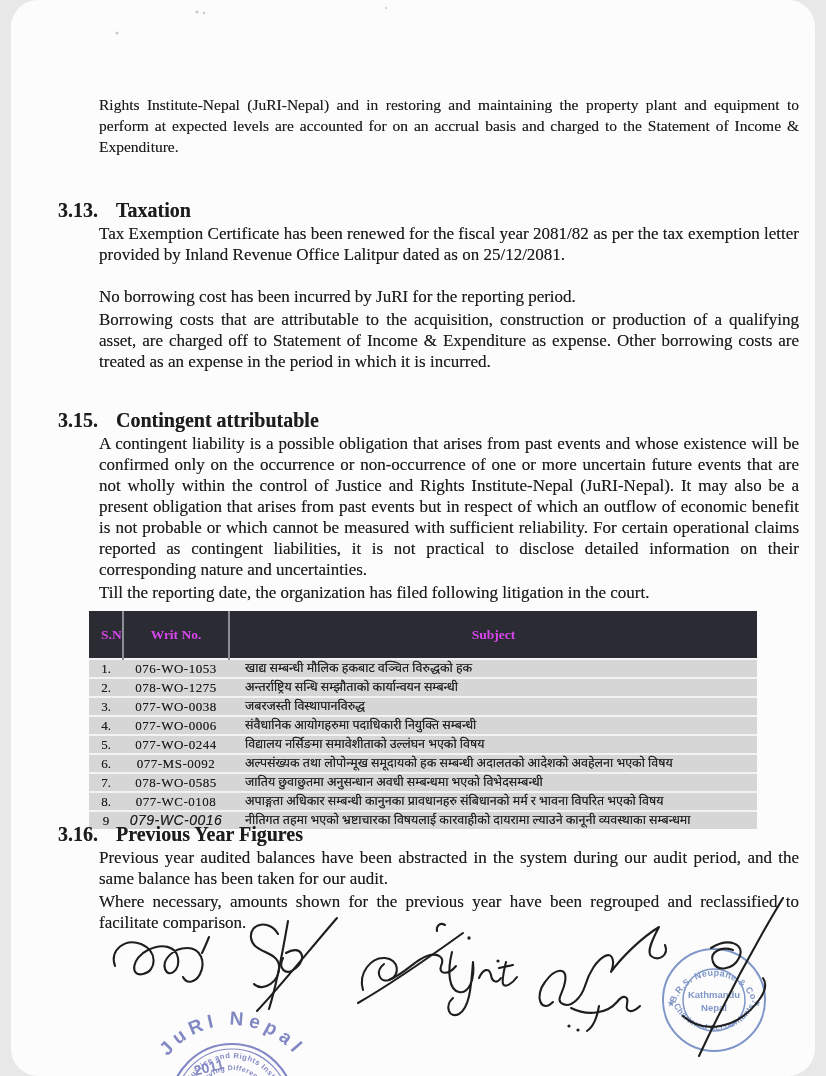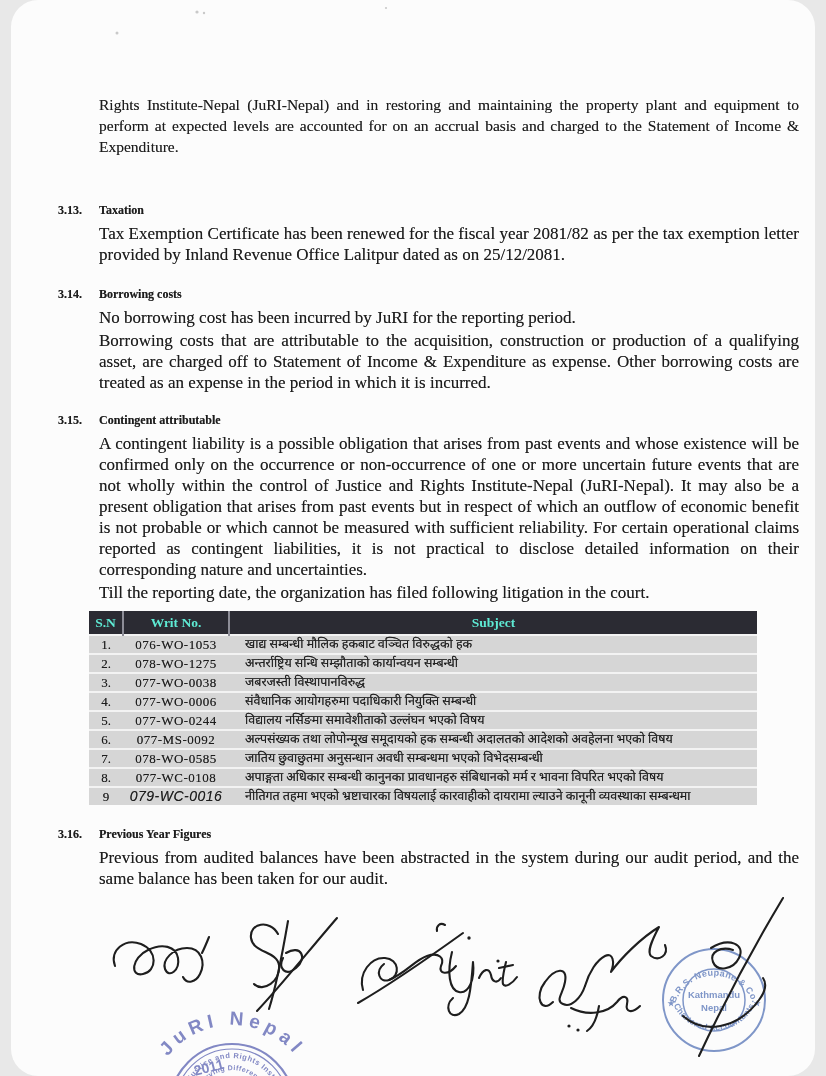--- a/index.html
+++ b/index.html
@@ -6,34 +6,34 @@
   .page{
     position:relative;width:804px;height:1076px;margin:0 auto;
     background:#fcfcfc;overflow:hidden;
     font-family:"Liberation Serif", serif;color:#1d1d1d;
     text-shadow:0 0 .4px rgba(20,20,20,.55);
     border-radius:27px;
   }
   .intro{position:absolute;left:88px;top:78px;width:700px;
     text-align:justify;font-size:15.5px;line-height:21px;}
   .sec{position:absolute;left:47px;width:741px;}
-  .sec-head{display:flex;font-size:12px;font-weight:bold;line-height:21px;}
+  .sec-head{display:flex;font-size:20px;font-weight:bold;line-height:21px;gap:17px;}
   .sec-num{width:41px;flex:0 0 41px;}
   .sec p{margin:2px 0 0 0;padding-left:41px;text-align:justify;
     font-size:17px;line-height:21px;}
   #sec-313{top:200px;}
   #sec-314{top:284px;}
   #sec-315{top:410px;}
   #sec-316{top:824px;}
 
   table.litigation{position:absolute;left:78px;top:611px;width:668px;
     border-collapse:collapse;table-layout:fixed;}
   .litigation th{
-    background:#2b2b33;color:#5eead4;font-size:13.5px;font-weight:bold;
-    height:23px;padding:0;border-left:2px solid #8d8d97;text-shadow:none;}
+    background:#2b2b33;color:#d946ef;font-size:13.5px;font-weight:bold;
+    height:23px;padding:12px;border-left:2px solid #8d8d97;text-shadow:none;}
   .litigation th:first-child{border-left:none;}
   .litigation td{
     background:#d6d6d6;height:15px;padding:1px 0;
     border-top:2px solid #f3f3f3;font-size:13px;line-height:15px;
     white-space:nowrap;overflow:hidden;}
   .litigation col.c-sn{width:34px;}
   .litigation col.c-writ{width:106px;}
   .litigation td.sn{text-align:center;}
   .litigation td.writ{text-align:center;letter-spacing:.5px;}
   .litigation td.subject{padding-left:16px;font-size:12.5px;}
@@ -56,24 +56,20 @@
 
   <div class="sec" id="sec-313">
     <div class="sec-head">
       <span class="sec-num">3.13.</span>
       <span>Taxation</span>
     </div>
     <p>Tax Exemption Certificate has been renewed for the fiscal year 2081/82 as per the tax exemption letter provided by Inland Revenue Office Lalitpur dated as on 25/12/2081.</p>
   </div>
 
   <div class="sec" id="sec-314">
-    <div class="sec-head">
-      <span class="sec-num">3.14.</span>
-      <span>Borrowing costs</span>
-    </div>
     <p>No borrowing cost has been incurred by JuRI for the reporting period.</p>
     <p>Borrowing costs that are attributable to the acquisition, construction or production of a qualifying asset, are charged off to Statement of Income &amp; Expenditure as expense. Other borrowing costs are treated as an expense in the period in which it is incurred.</p>
   </div>
 
   <div class="sec" id="sec-315">
     <div class="sec-head">
       <span class="sec-num">3.15.</span>
       <span>Contingent attributable</span>
     </div>
     <p>A contingent liability is a possible obligation that arises from past events and whose existence will be confirmed only on the occurrence or non-occurrence of one or more uncertain future events that are not wholly within the control of Justice and Rights Institute-Nepal (JuRI-Nepal). It may also be a present obligation that arises from past events but in respect of which an outflow of economic benefit is not probable or which cannot be measured with sufficient reliability. For certain operational claims reported as contingent liabilities, it is not practical to disclose detailed information on their corresponding nature and uncertainties.</p>
@@ -140,21 +136,22 @@
         <td class="subject">नीतिगत तहमा भएको भ्रष्टाचारका विषयलाई कारवाहीको दायरामा ल्याउने कानूनी व्यवस्थाका सम्बन्धमा</td>
       </tr>
     </tbody>
   </table>
 
   <div class="sec" id="sec-316">
     <div class="sec-head">
       <span class="sec-num">3.16.</span>
       <span>Previous Year Figures</span>
     </div>
-    <p>Previous from audited balances have been abstracted in the system during our audit period, and the same balance has been taken for our audit.</p>
+    <p>Previous year audited balances have been abstracted in the system during our audit period, and the same balance has been taken for our audit.</p>
+    <p>Where necessary, amounts shown for the previous year have been regrouped and reclassified to facilitate comparison.</p>
   </div>
 
   <svg class="overlay" width="826" height="1076" viewBox="0 0 826 1076">
     <defs>
       <path id="arcTopA" d="M 664,1004 A 41,41 0 0 1 742,1004"></path>
       <path id="arcBotA" d="M 659,995 A 45,45 0 0 0 747,995"></path>
       <path id="arcNameO" d="M 140,1106 A 81,81 0 0 1 302,1106"></path>
       <path id="arcInner1O" d="M 173,1106 A 48,48 0 0 1 269,1106"></path>
       <path id="arcInner2O" d="M 185,1106 A 36,36 0 0 1 257,1106"></path>
     </defs>

